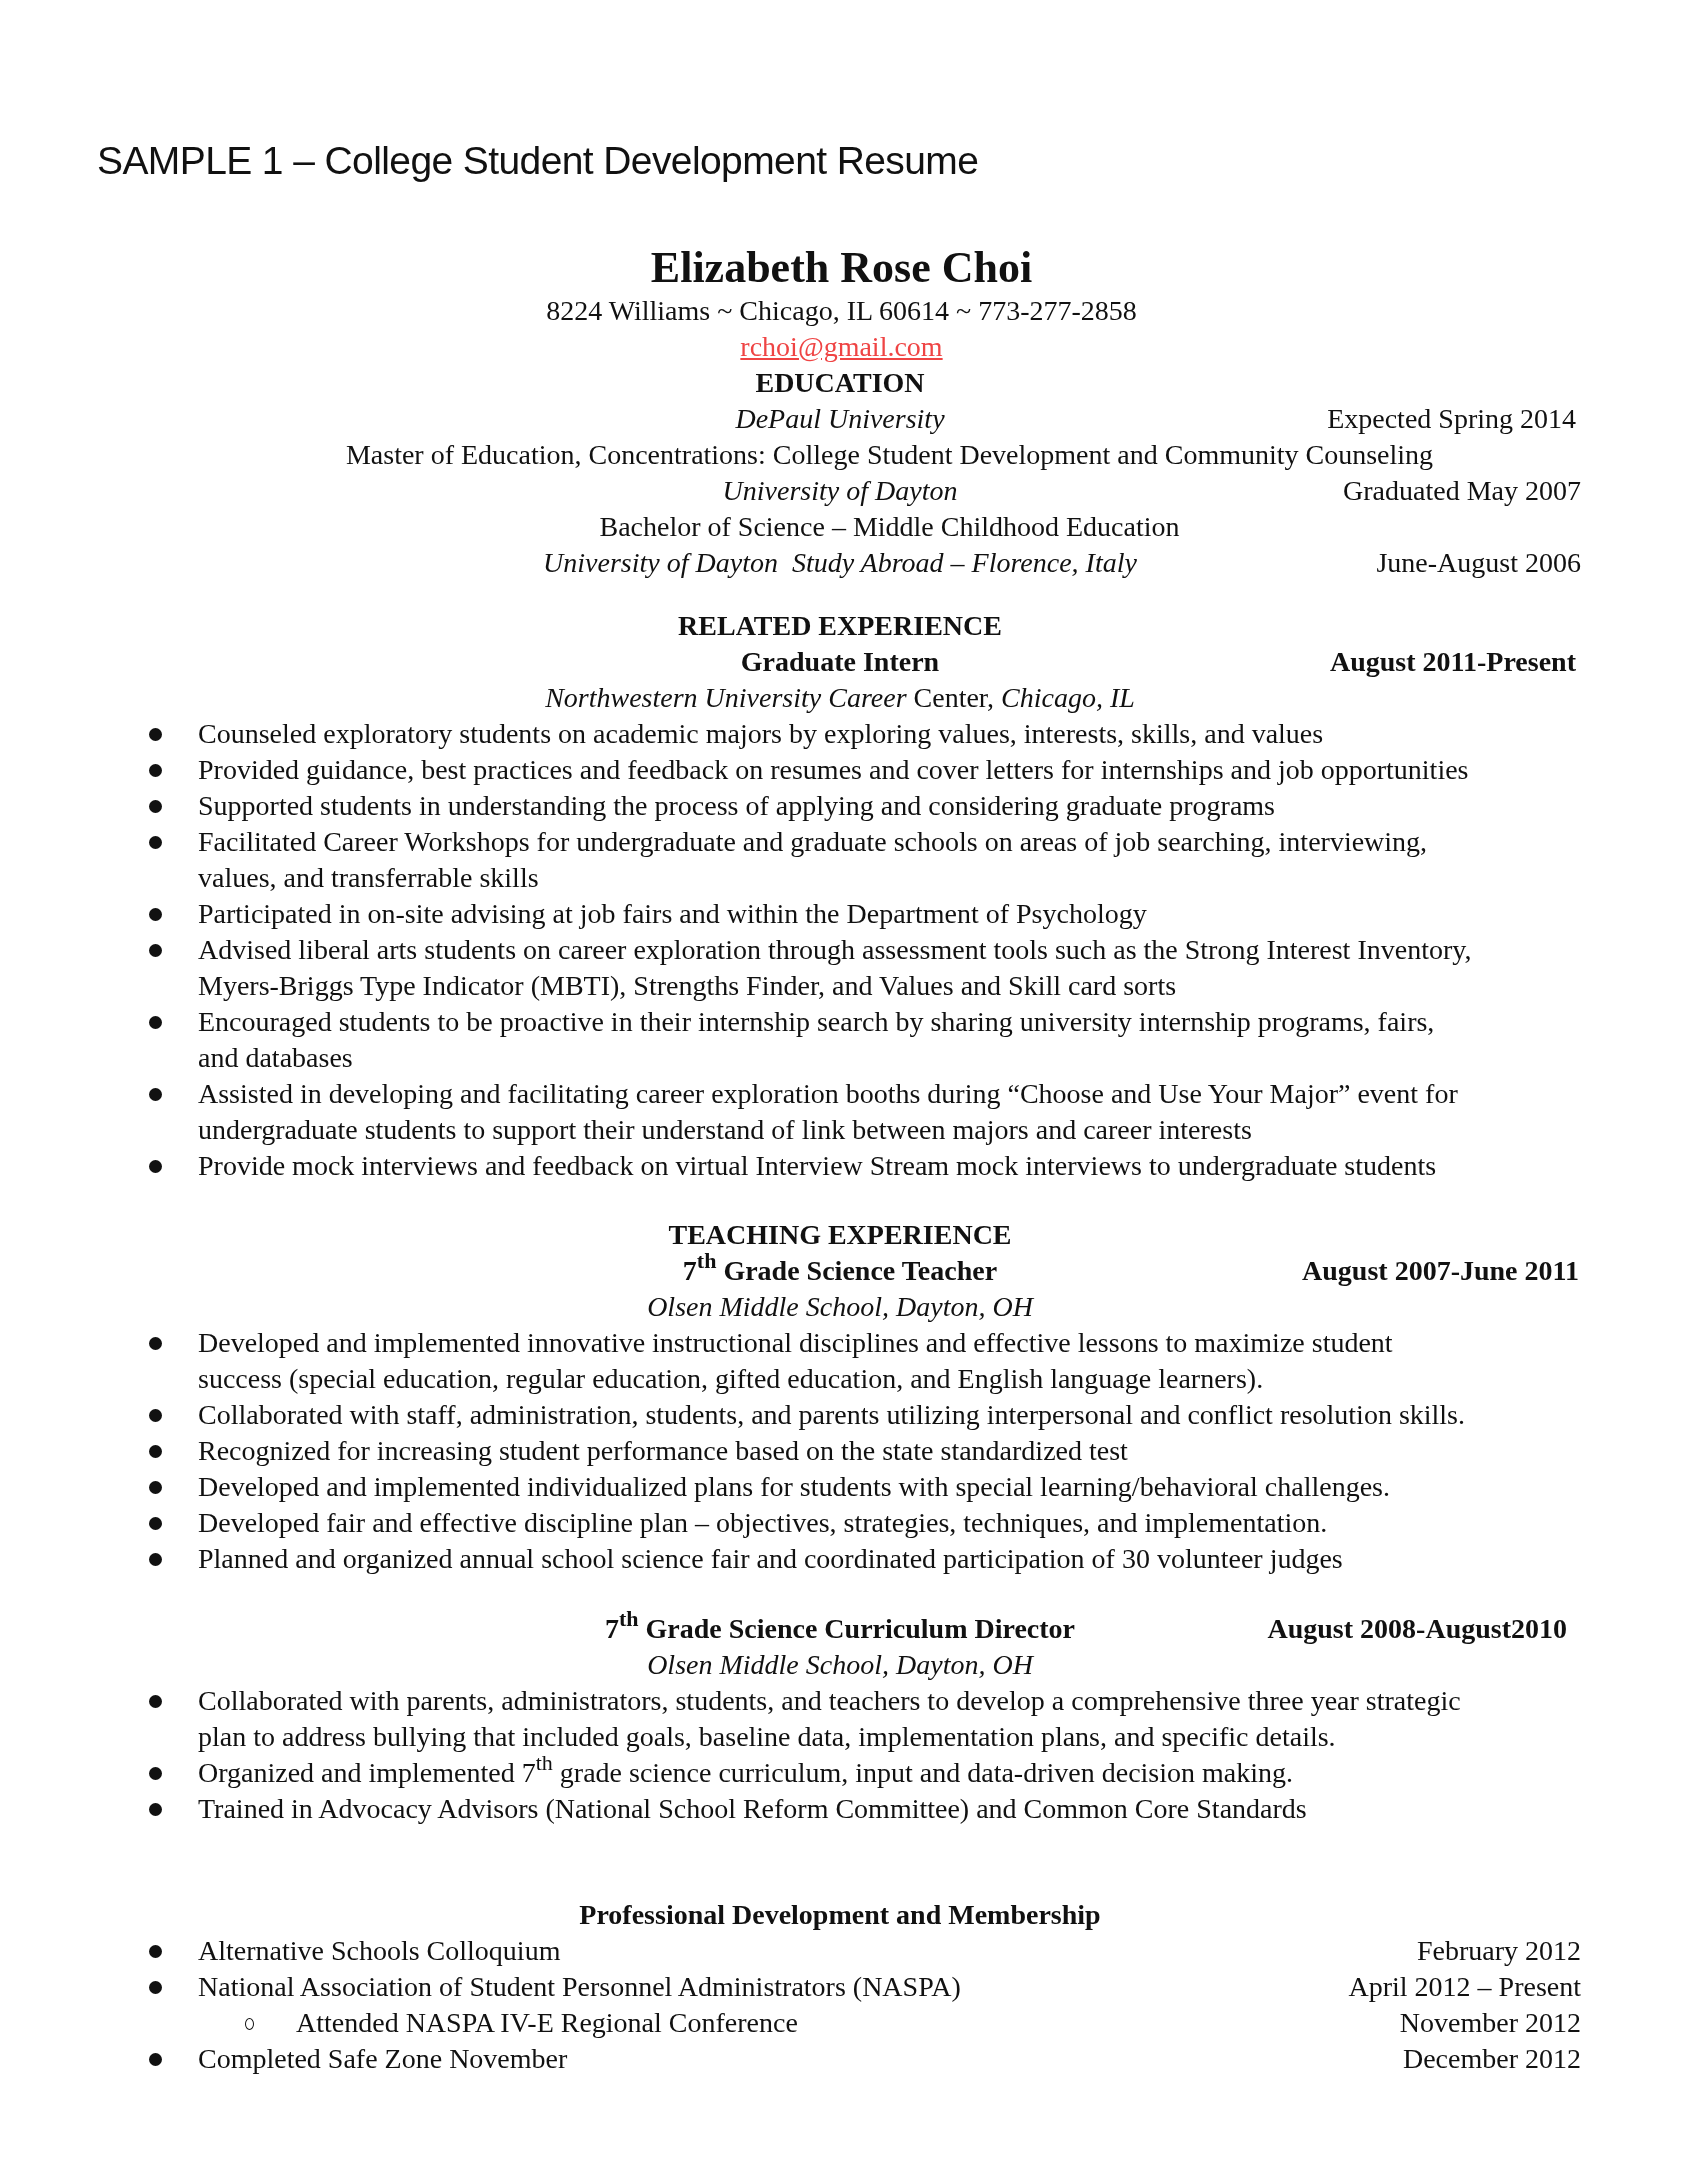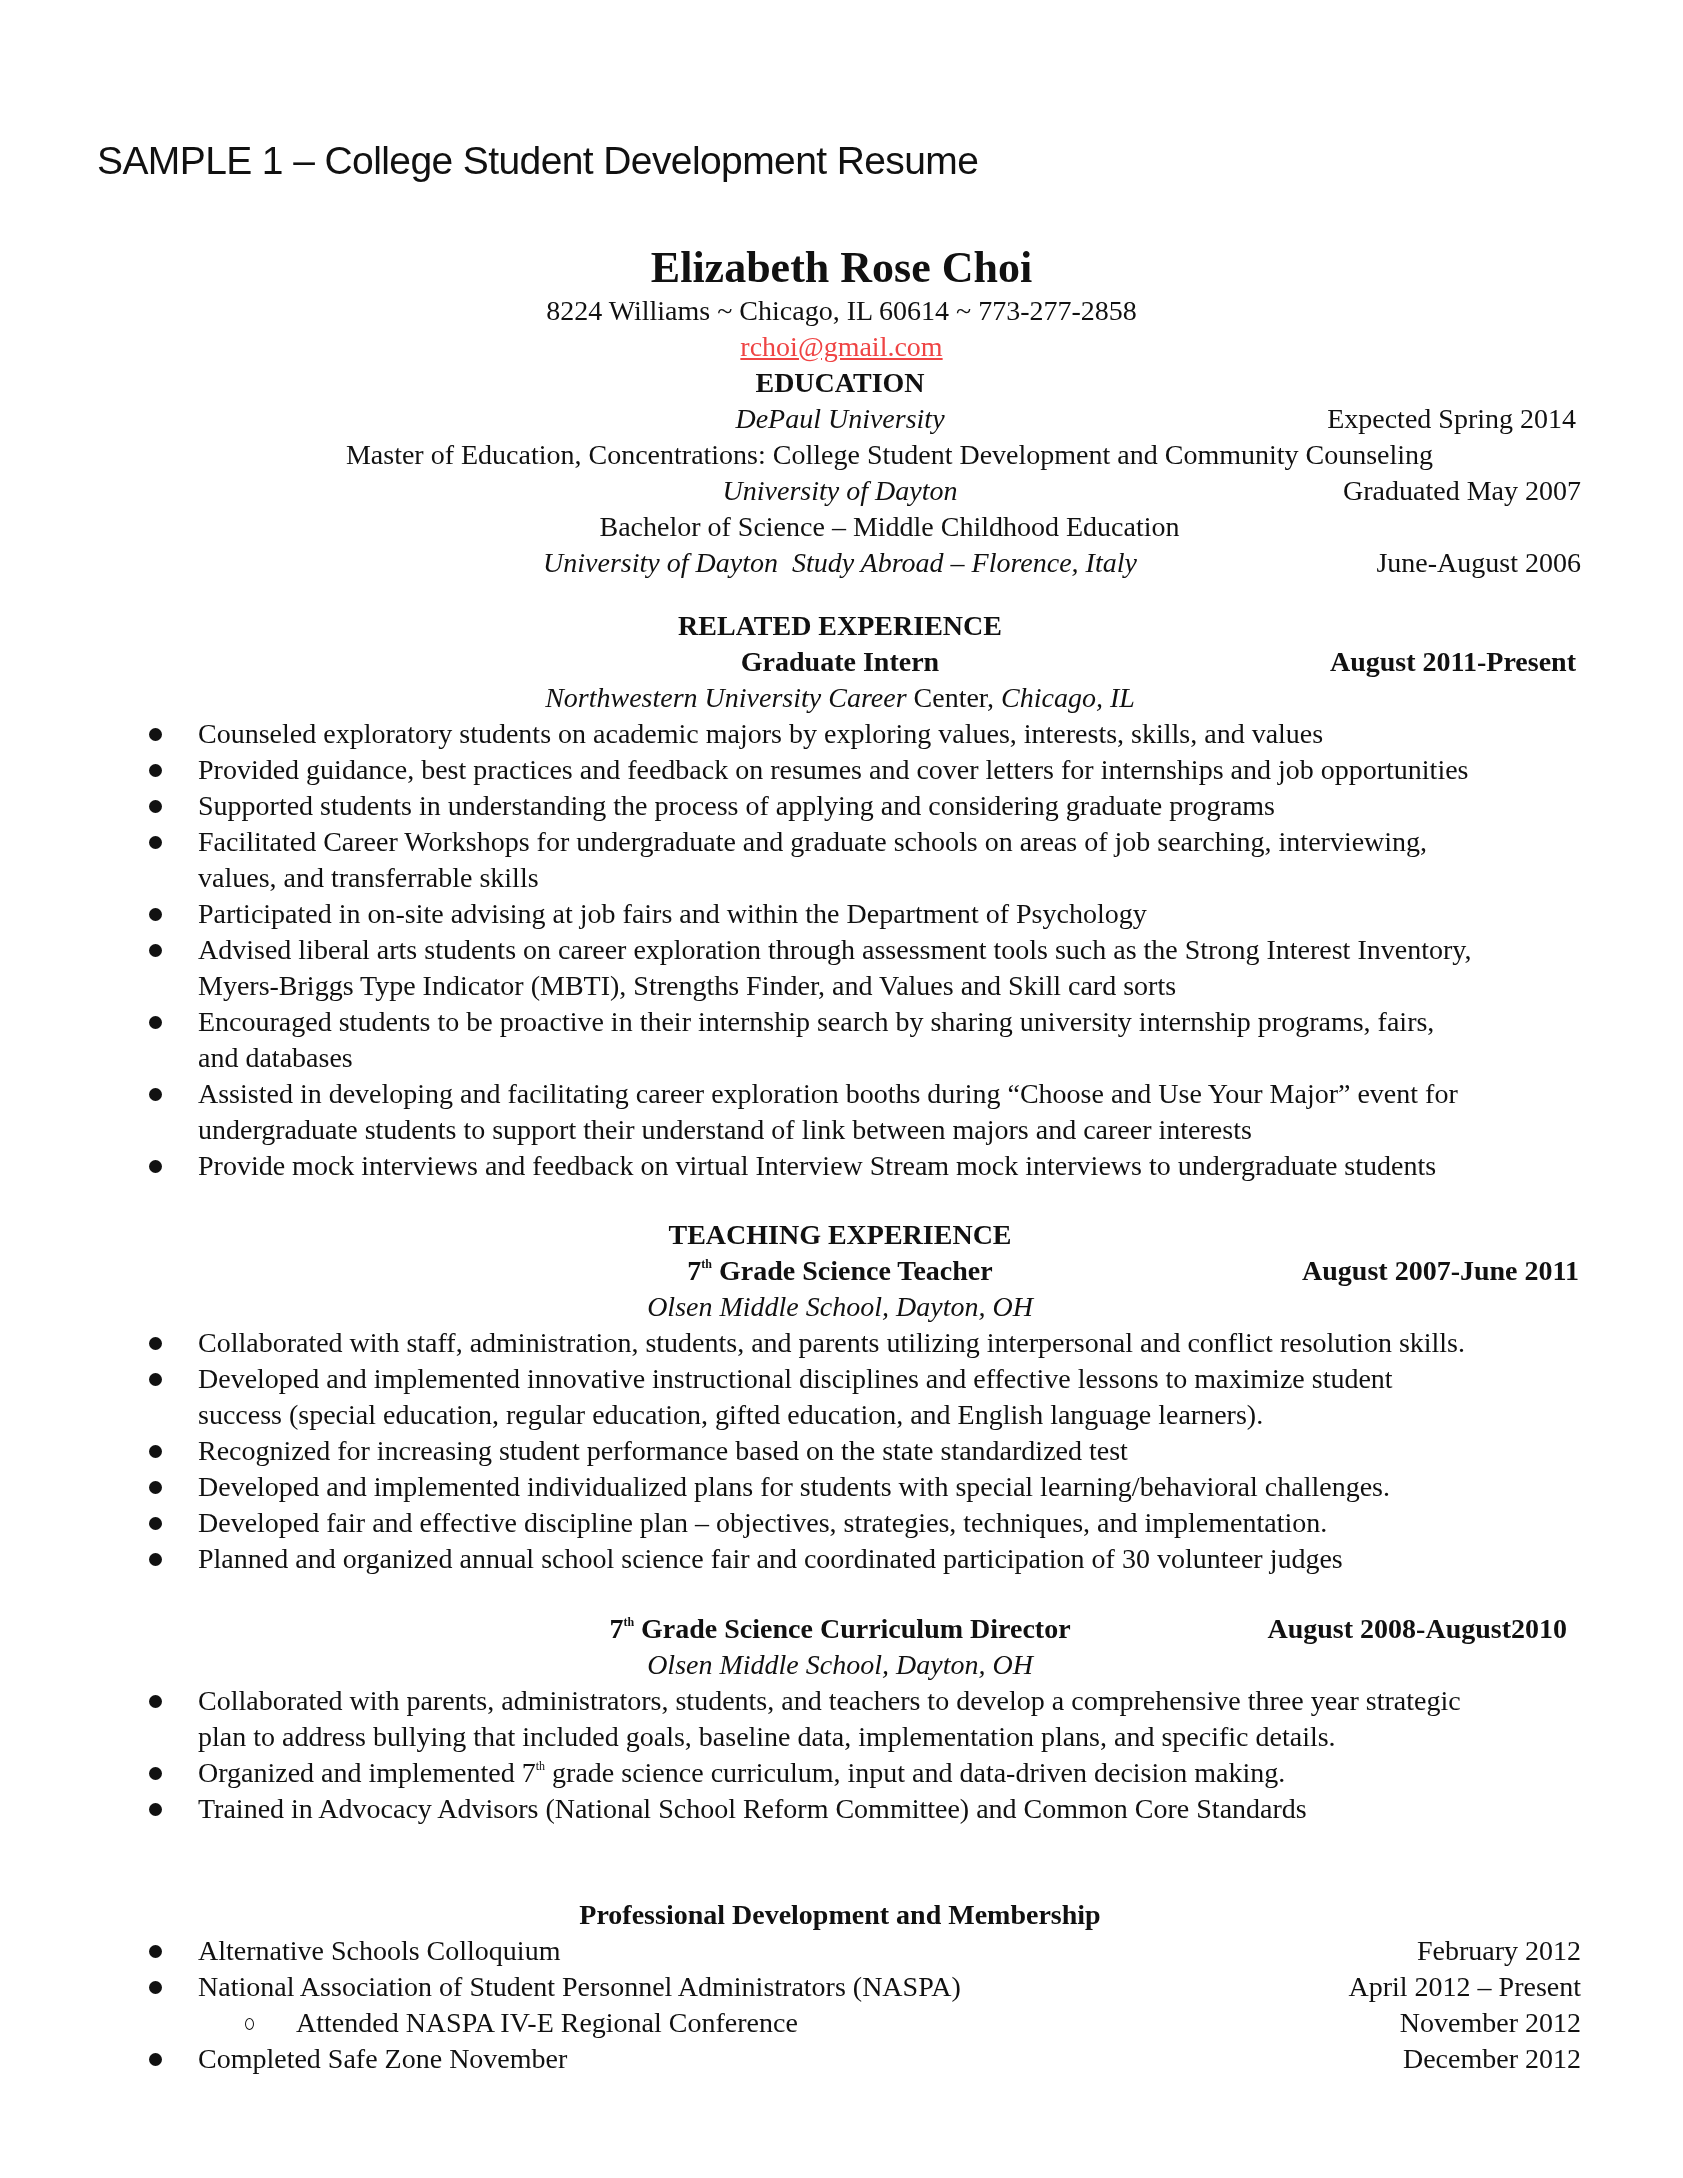--- a/index.html
+++ b/index.html
@@ -22,21 +22,21 @@
   .row .right { position: absolute; right: 0; top: 0; }
   .heading { font-weight: bold; }
   .ital { font-style: italic; }
   .indent { padding-left: 99px; }
   .bullets { list-style: none; margin: 0; padding: 0; }
   .bullets li { position: relative; padding-left: 99px; line-height: 36px; }
   .bullets li .dot { position: absolute; left: 50px; top: 12px; width: 13px; height: 13px; border-radius: 50%; background: #111; }
   .bullets li .ring { position: absolute; left: 146px; top: 13px; width: 9px; height: 12px; border-radius: 50%; border: 1.6px solid #111; box-sizing: border-box; }
   .bullets li.sub { padding-left: 197px; }
   .bullets li .right { position: absolute; right: 0; top: 0; }
-  sup { font-size: 12px; line-height: 0; position: relative; top: -2px; }
+  sup { font-size: 22px; line-height: 0; position: relative; top: -2px; }
 </style>
 </head>
 <body>
 
 <div class="page">
 
   <div class="doc-title">SAMPLE 1 – College Student Development Resume</div>
 
   <div class="header name serif">Elizabeth Rose Choi</div>
   <div class="header contact serif">8224 Williams ~ Chicago, IL 60614 ~ 773-277-2858</div>
@@ -83,22 +83,22 @@
   </div>
 
   <div class="block serif" style="top:1205px;">
     <div class="row heading">TEACHING EXPERIENCE</div>
     <div class="row heading">
       <span><span>7</span><sup>th</sup><span style="white-space:pre;"> Grade Science Teacher</span></span>
       <span class="right" style="right:2px;">August 2007-June 2011</span>
     </div>
     <div class="row ital">Olsen Middle School, Dayton, OH</div>
     <ul class="bullets">
+      <li><span class="dot"></span><span>Developed and implemented innovative instructional disciplines and effective lessons to maximize student</span><br><span>success (special education, regular education, gifted education, and English language learners).</span></li>
       <li><span class="dot"></span><span>Collaborated with staff, administration, students, and parents utilizing interpersonal and conflict resolution skills.</span></li>
-      <li><span class="dot"></span><span>Developed and implemented innovative instructional disciplines and effective lessons to maximize student</span><br><span>success (special education, regular education, gifted education, and English language learners).</span></li>
       <li><span class="dot"></span><span>Recognized for increasing student performance based on the state standardized test</span></li>
       <li><span class="dot"></span><span>Developed and implemented individualized plans for students with special learning/behavioral challenges.</span></li>
       <li><span class="dot"></span><span>Developed fair and effective discipline plan – objectives, strategies, techniques, and implementation.</span></li>
       <li><span class="dot"></span><span>Planned and organized annual school science fair and coordinated participation of 30 volunteer judges</span></li>
     </ul>
   </div>
 
   <div class="block serif" style="top:1599px;">
     <div class="row heading">
       <span><span>7</span><sup>th</sup><span style="white-space:pre;"> Grade Science Curriculum Director</span></span>

